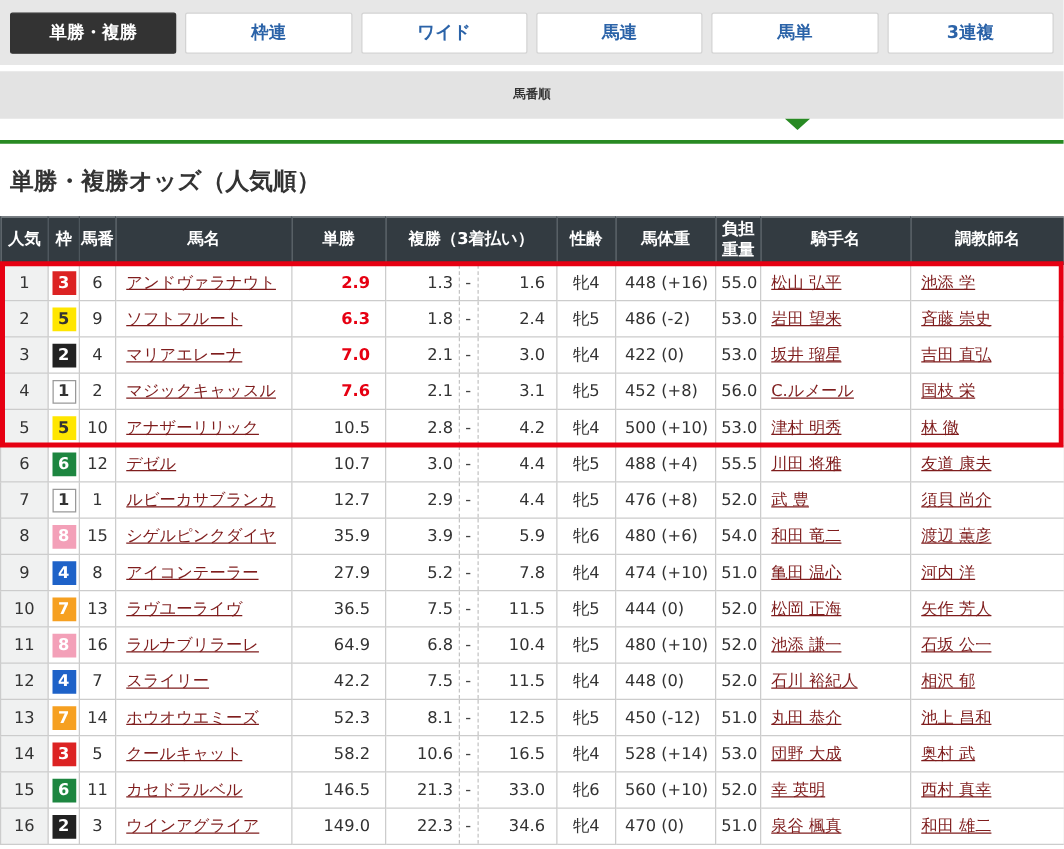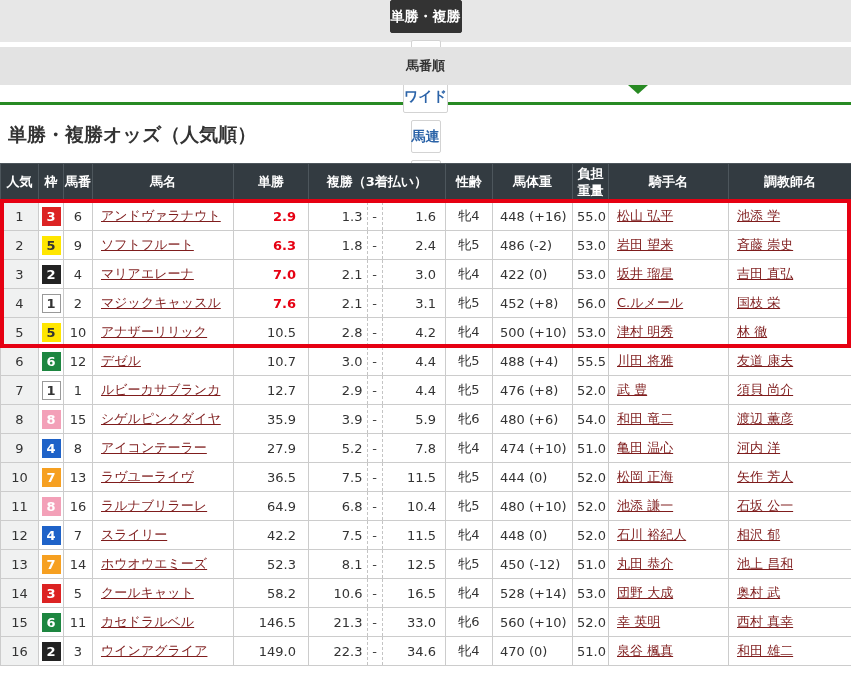--- a/index.html
+++ b/index.html
@@ -5,37 +5,37 @@
   * { margin:0; padding:0; box-sizing:border-box; }
   html,body { background:#fff; }
   body {
     width:851px; height:679px; overflow:hidden;
     font-family:"DejaVu Sans","Liberation Sans",sans-serif;
     color:#333; font-size:13px;
   }
 
   
   .bet-bar {
-    height:42px; background:#e7e7e7;
-    display:flex; align-items:center; gap:7px; padding:0 8px;flex-direction:column;
+    height:52px; background:#e7e7e7;
+    display:flex; align-items:center; gap:7px; padding:0 8px;
   }
   .bet-tab {
     flex:1; height:33px; background:#fff; border:1px solid #d3d3d3;
     color:#2b63a8; font-weight:bold; font-size:14px; text-align:center;
     line-height:31px; cursor:pointer; border-radius:2px;
     font-family:inherit;
   }
   .bet-tab.active { background:#333333; border-color:#333333; color:#fff; }
 
   
   .sort-bar { position:relative; margin-top:5px; height:47px; }
   .sort-tabs { display:flex; height:38px; }
   .sort-tab {
     flex:1; text-align:center; line-height:38px; font-weight:bold;
-    font-size:13px; cursor:pointer;
+    font-size:10px; cursor:pointer;
   }
   .sort-tab.inactive { background:#e3e3e3; color:#333; }
   .sort-tab.active   { background:#288a23; color:#fff; }
   .tab-arrow {
     position:absolute; top:38px; left:75%; transform:translateX(-50%);
     width:0; height:0;
     border-left:10px solid transparent; border-right:10px solid transparent;
     border-top:9px solid #288a23;
   }
   .green-rule { border:0; border-top:3px solid #288a23; margin-top:8px; }
@@ -97,20 +97,21 @@
 </style>
 </head>
 <body>
 
 <div class="bet-bar">
   <div class="bet-tab active">単勝・複勝</div>
   <div class="bet-tab">枠連</div>
   <div class="bet-tab">ワイド</div>
   <div class="bet-tab">馬連</div>
   <div class="bet-tab">馬単</div>
+  <div class="bet-tab">3連複</div>
 </div>
 
 <div class="sort-bar">
   <div class="sort-tabs">
     <div class="sort-tab inactive">馬番順</div>
   </div>
   <div class="tab-arrow"></div>
 </div>
 
 <hr class="green-rule">

